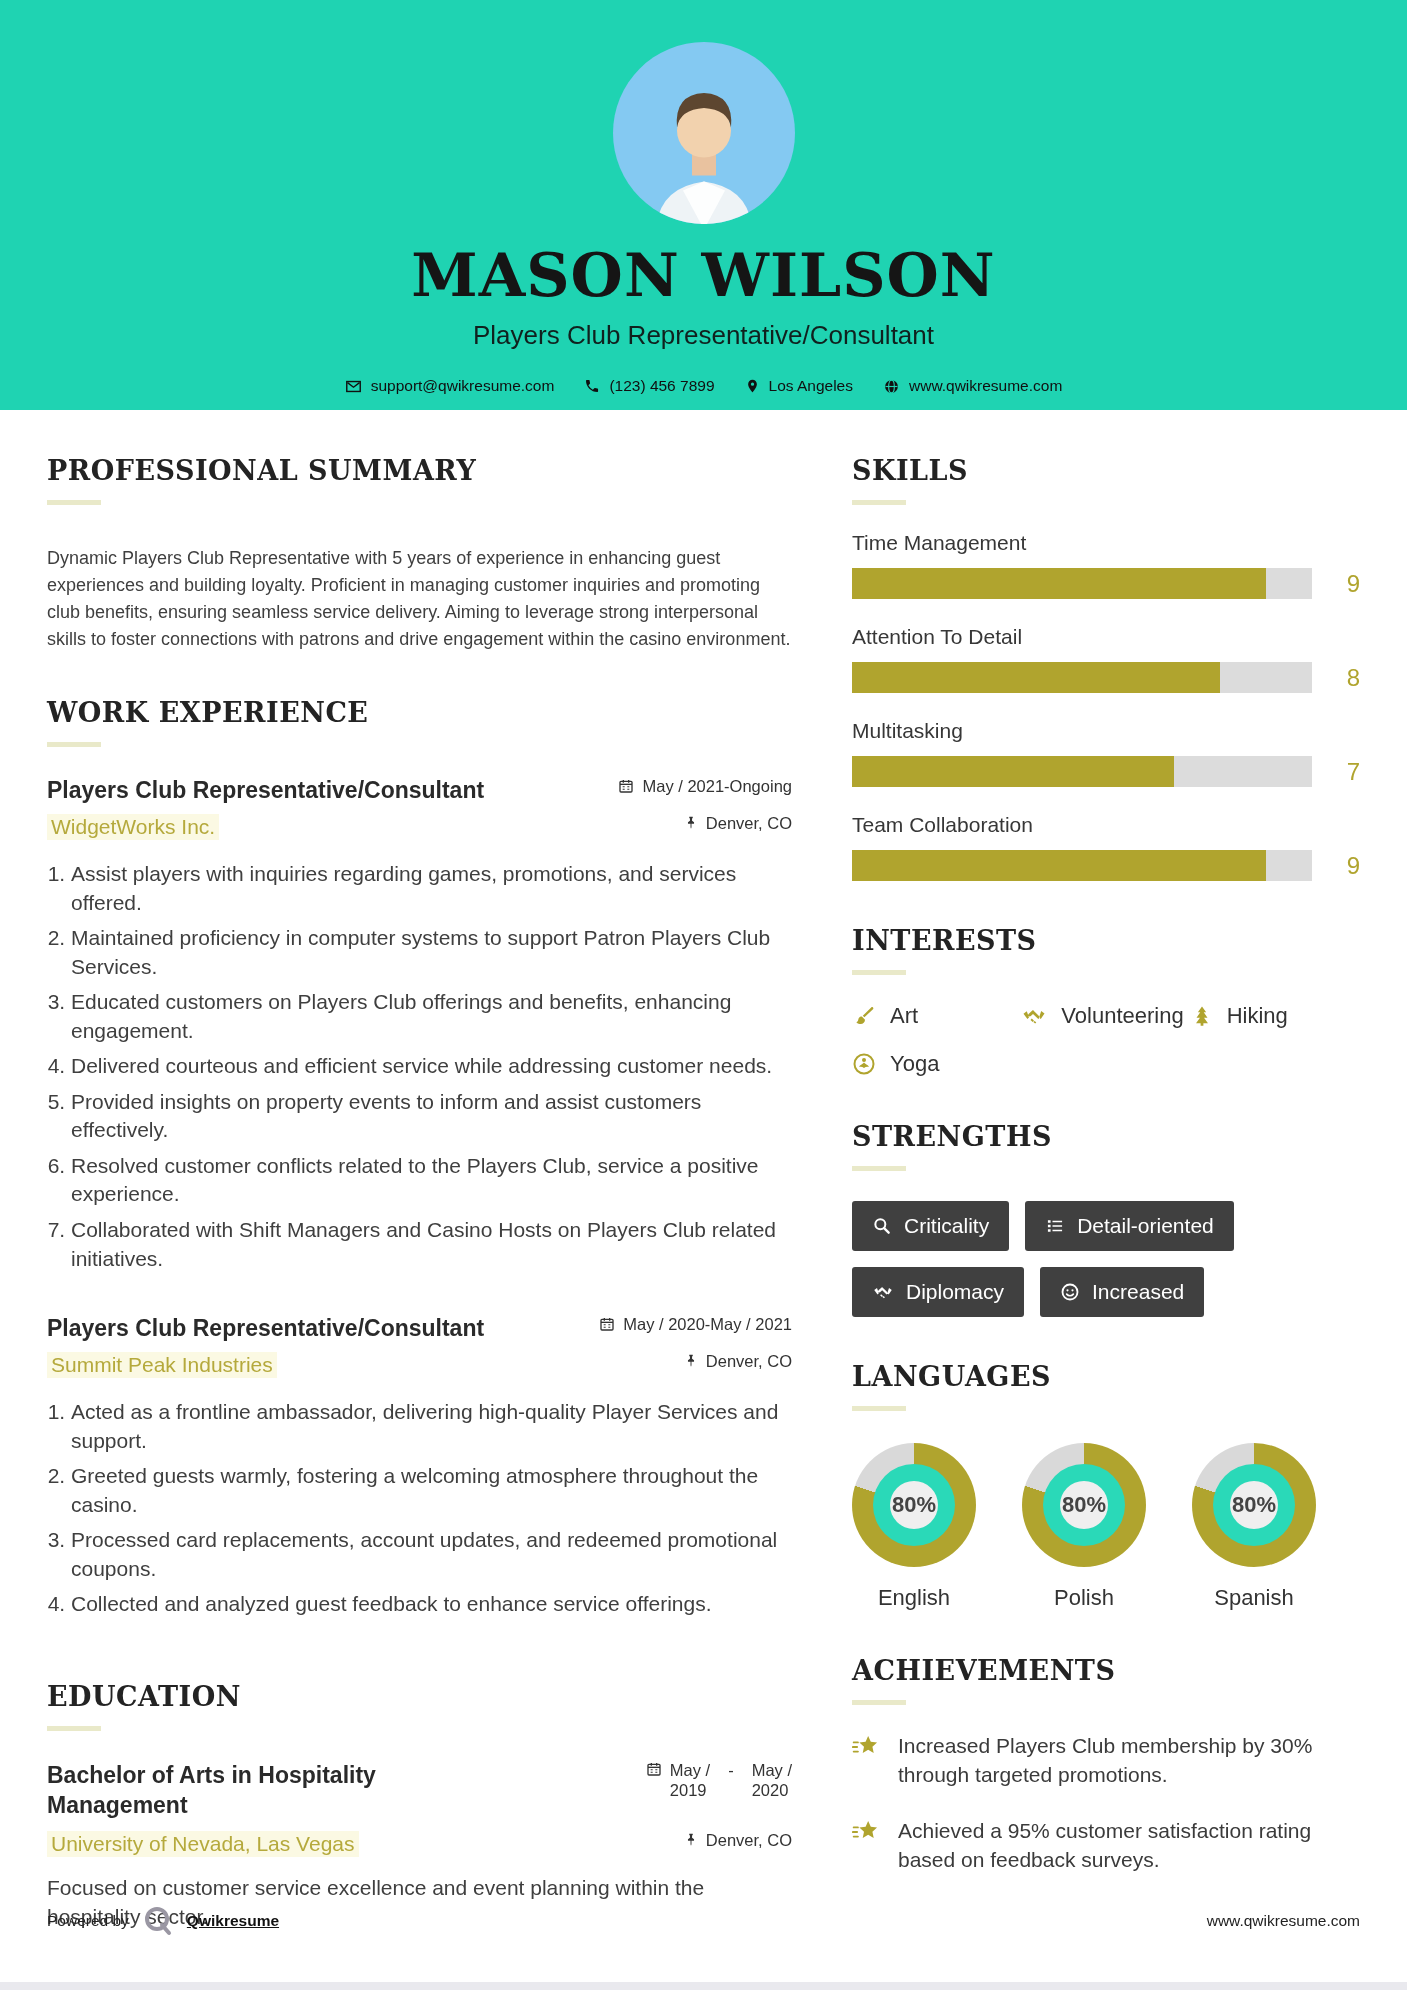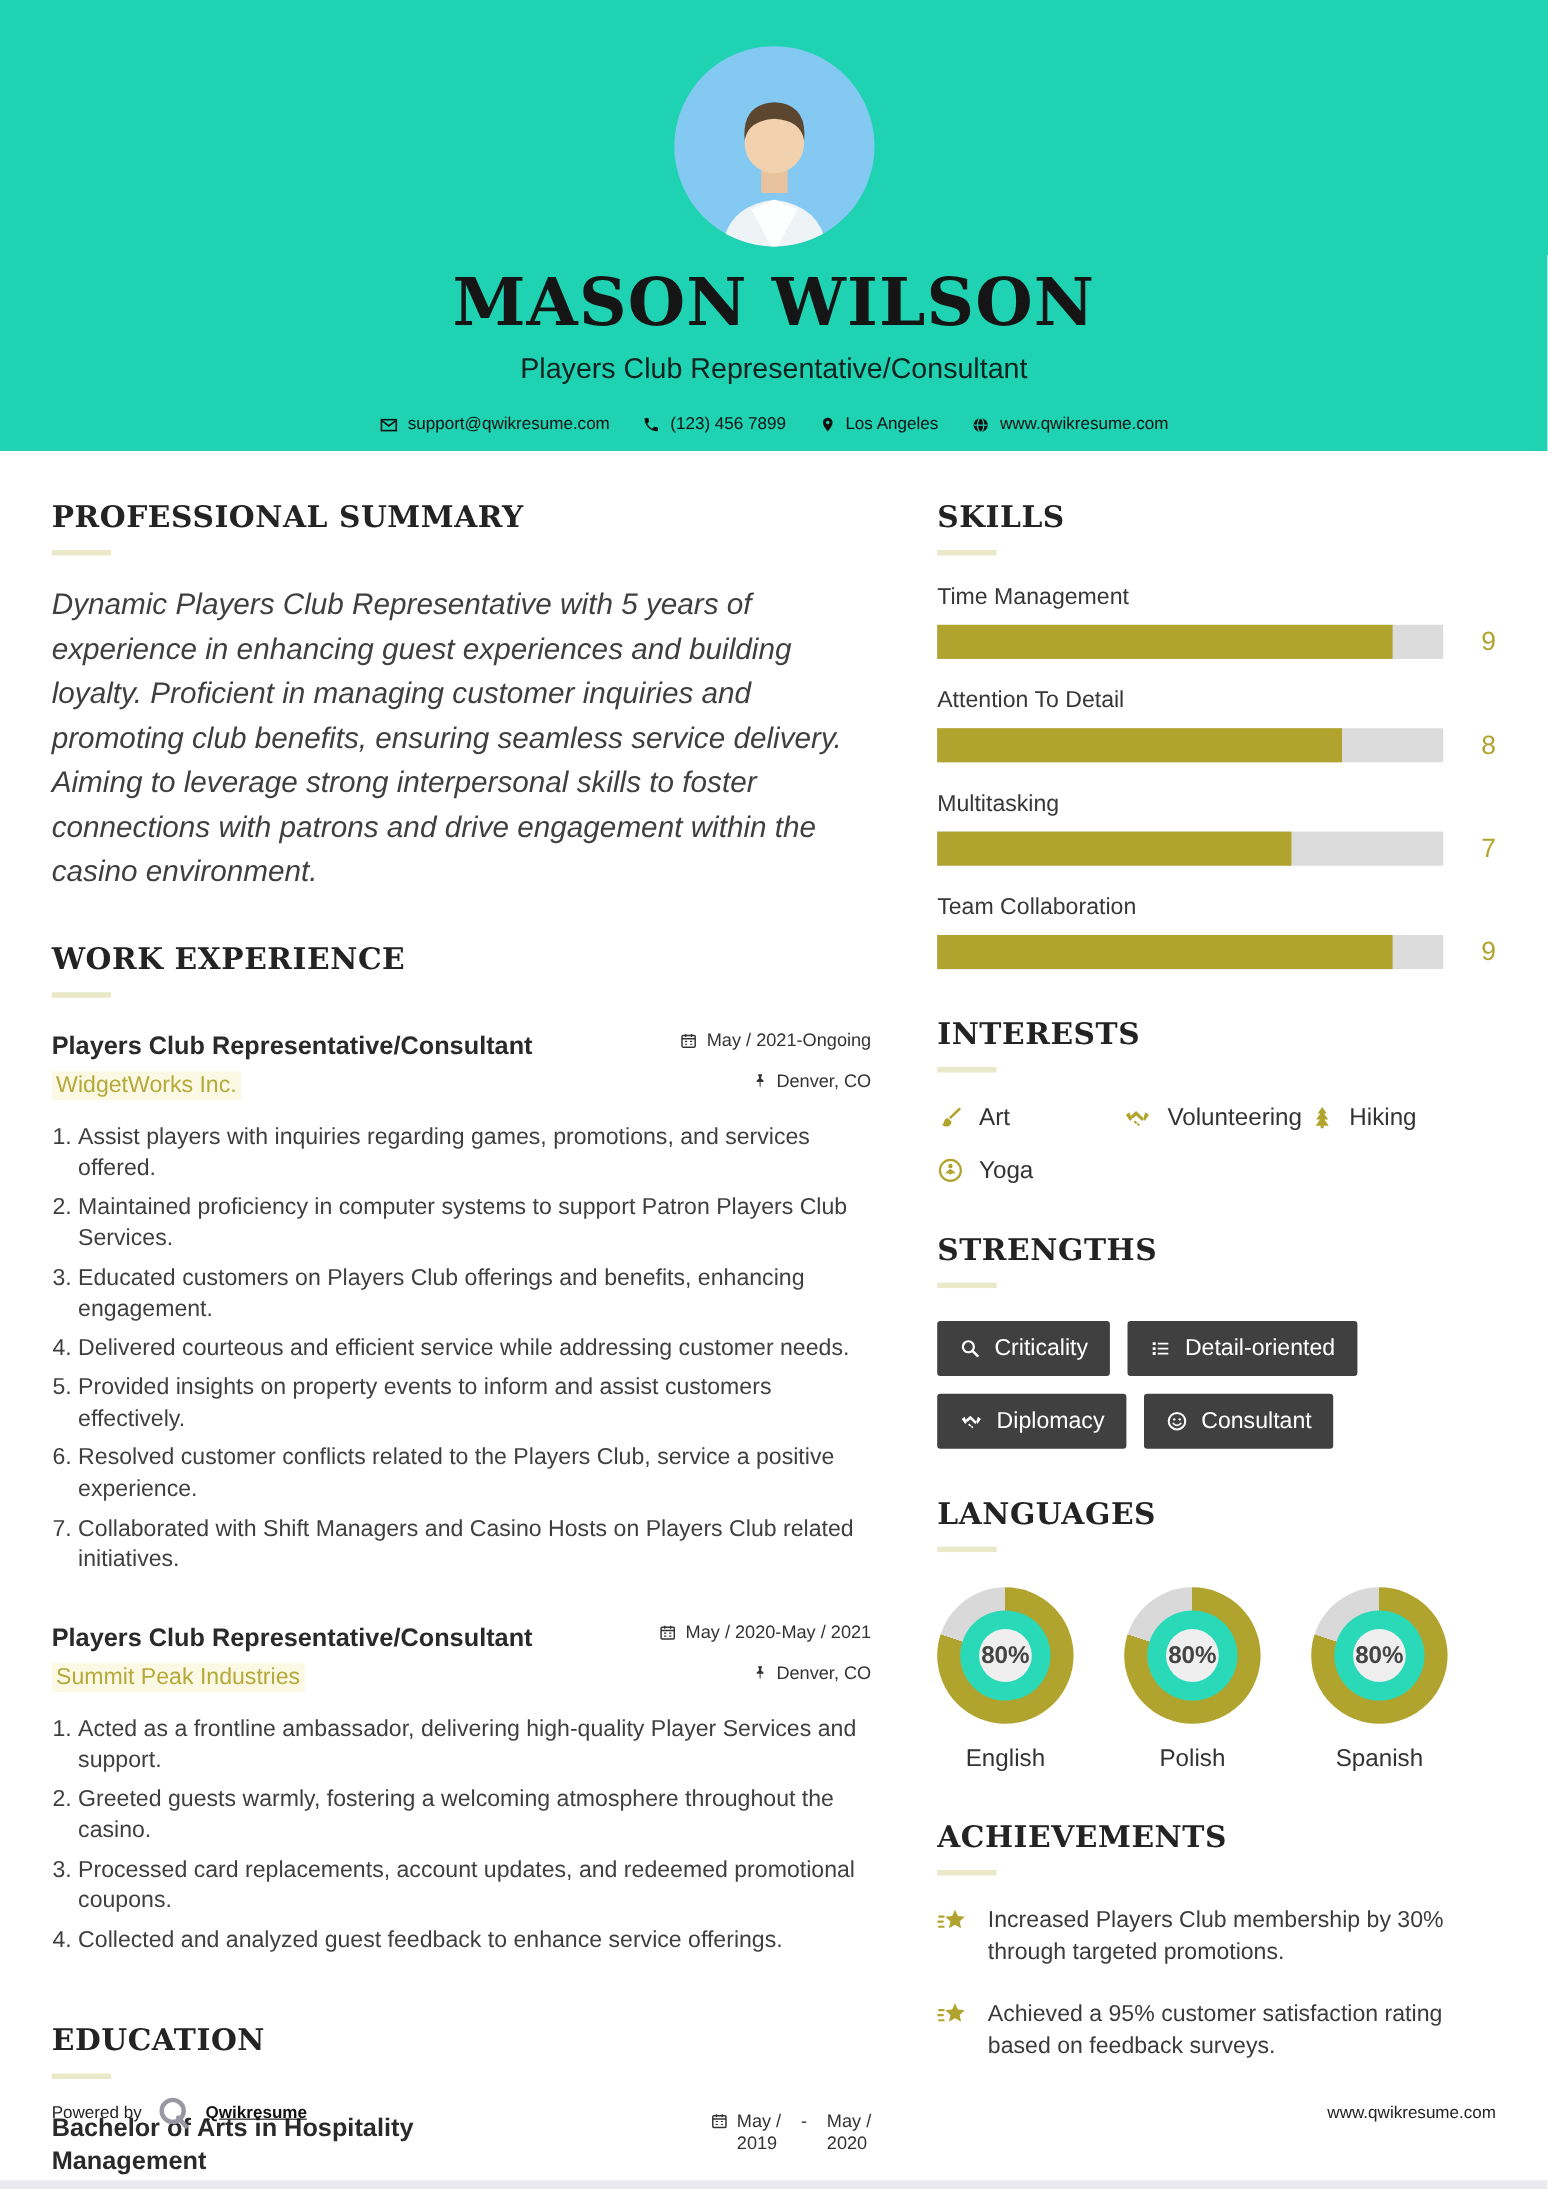--- a/index.html
+++ b/index.html
@@ -17,21 +17,21 @@
   .contact-item svg { display:block; }
 
   
   .content { display:flex; padding:45px 47px 0 47px; gap:60px; }
   .col-left { width:745px; flex:none; }
   .col-right { flex:1; min-width:0; }
 
   .sec-heading { font-family:"DejaVu Serif","Liberation Serif",serif; font-weight:700; font-size:27px; color:#232323; letter-spacing:.5px; }
   .sec-underline { width:54px; height:5px; background:#e9e9c9; margin-top:14px; }
 
-  .summary-text { margin-top:24px; font-size:27px; line-height:1.5; color:#3f3f3f;font-style:italic; }
+  .summary-text { margin-top:40px; font-size:18px; line-height:1.5; color:#3f3f3f; }
 
   .section { margin-bottom:44px; }
 
   
   .job { margin-top:30px; }
   .row-split { display:flex; justify-content:space-between; align-items:flex-start; }
   .job-title { font-size:23px; font-weight:700; color:#2a2a2a; max-width:470px; }
   .meta { display:flex; align-items:flex-start; gap:8px; font-size:16.5px; color:#333; white-space:nowrap; }
   .meta svg { flex:none; margin-top:1px; }
   .company-row { margin-top:10px; }
@@ -346,21 +346,21 @@
               </svg>
             <span>Diplomacy</span>
           </span>
           <span class="badge">
             <svg width="20" height="20" viewBox="0 0 24 24">
                 <circle cx="12" cy="12" r="9" fill="none" stroke="currentColor" stroke-width="2.2"></circle>
                 <circle cx="9" cy="10" r="1.3" fill="currentColor"></circle>
                 <circle cx="15" cy="10" r="1.3" fill="currentColor"></circle>
                 <path d="M8 14.5c1.2 1.4 2.5 2 4 2s2.8-.6 4-2" fill="none" stroke="currentColor" stroke-width="2" stroke-linecap="round"></path>
               </svg>
-            <span>Consultant</span>
+            <span>Increased</span>
           </span>
         </div>
       </div>
 
       <div class="section">
         <div class="sec-heading">LANGUAGES</div>
         <div class="sec-underline"></div>
         <div class="donut-row">
           <div class="donut-block">
             <div class="donut" style="background: conic-gradient(rgb(176, 164, 46) 0deg, rgb(176, 164, 46) 288deg, rgb(217, 217, 217) 288deg, rgb(217, 217, 217) 360deg);">

